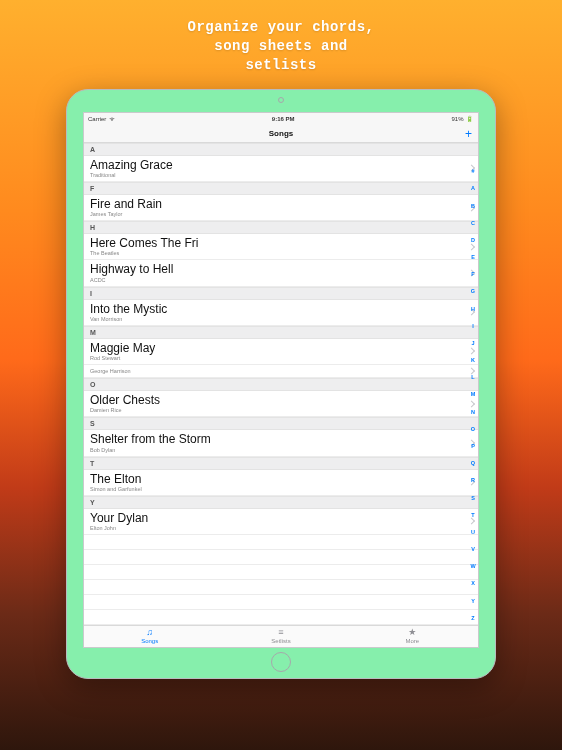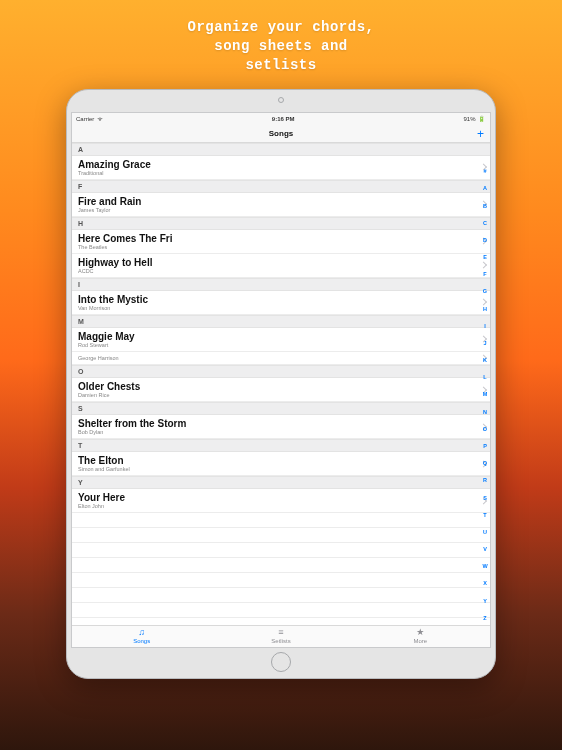--- a/index.html
+++ b/index.html
@@ -22,24 +22,24 @@
     font-size: 14px;
     line-height: 1.35;
     letter-spacing: 0.5px;
     padding: 18px 10px 14px;
     text-shadow: 0 1px 2px rgba(0,0,0,.15);
   }
 
   .ipad {
     width: 430px;
     height: 590px;
-    background: #e5e5e5;
+    background: #86efac;
     border: 1px solid #b9bbbe;
     border-radius: 22px;
-    padding: 22px 4px 30px;
+    padding: 22px 16px 30px;
     position: relative;
     box-shadow: 0 8px 30px rgba(0,0,0,.35);
     display: flex;
     flex-direction: column;
   }
   .camera {
     position: absolute;
     top: 7px;
     left: 50%;
     transform: translateX(-50%);
@@ -119,21 +119,21 @@
     border-top: 0.5px solid #e3e3e3;
     border-bottom: 0.5px solid #e3e3e3;
   }
   .row {
     background: #ffffff;
     padding: 3px 14px 3px 6px;
     border-bottom: 0.5px solid #ececec;
     position: relative;
     cursor: pointer;
   }
-  .row .title { font-size: 10px; color: #111; line-height: 1.1; font-weight: bold; }
+  .row .title { font-size: 12px; color: #111; line-height: 1.1; }
   .row .subtitle { font-size: 5.5px; color: #888; line-height: 1.1; }
   .row .chev {
     position: absolute;
     right: 4px;
     top: 50%;
     transform: translateY(-50%);
     width: 5px; height: 5px;
     border-top: 1px solid #c7c7cc;
     border-right: 1px solid #c7c7cc;
     transform: translateY(-50%) rotate(45deg);
@@ -259,21 +259,21 @@
           <div class="chev"></div>
         </div>
         <div class="section-header">T</div>
         <div class="row">
           <div class="title">The Elton</div>
           <div class="subtitle">Simon and Garfunkel</div>
           <div class="chev"></div>
         </div>
         <div class="section-header">Y</div>
         <div class="row">
-          <div class="title">Your Here</div>
+          <div class="title">Your Dylan</div>
           <div class="subtitle">Elton John</div>
           <div class="chev"></div>
         </div>
         <div class="blank-row"></div>
         <div class="blank-row"></div>
         <div class="blank-row"></div>
         <div class="blank-row"></div>
         <div class="blank-row"></div>
         <div class="blank-row"></div>
         <div class="blank-row"></div>

